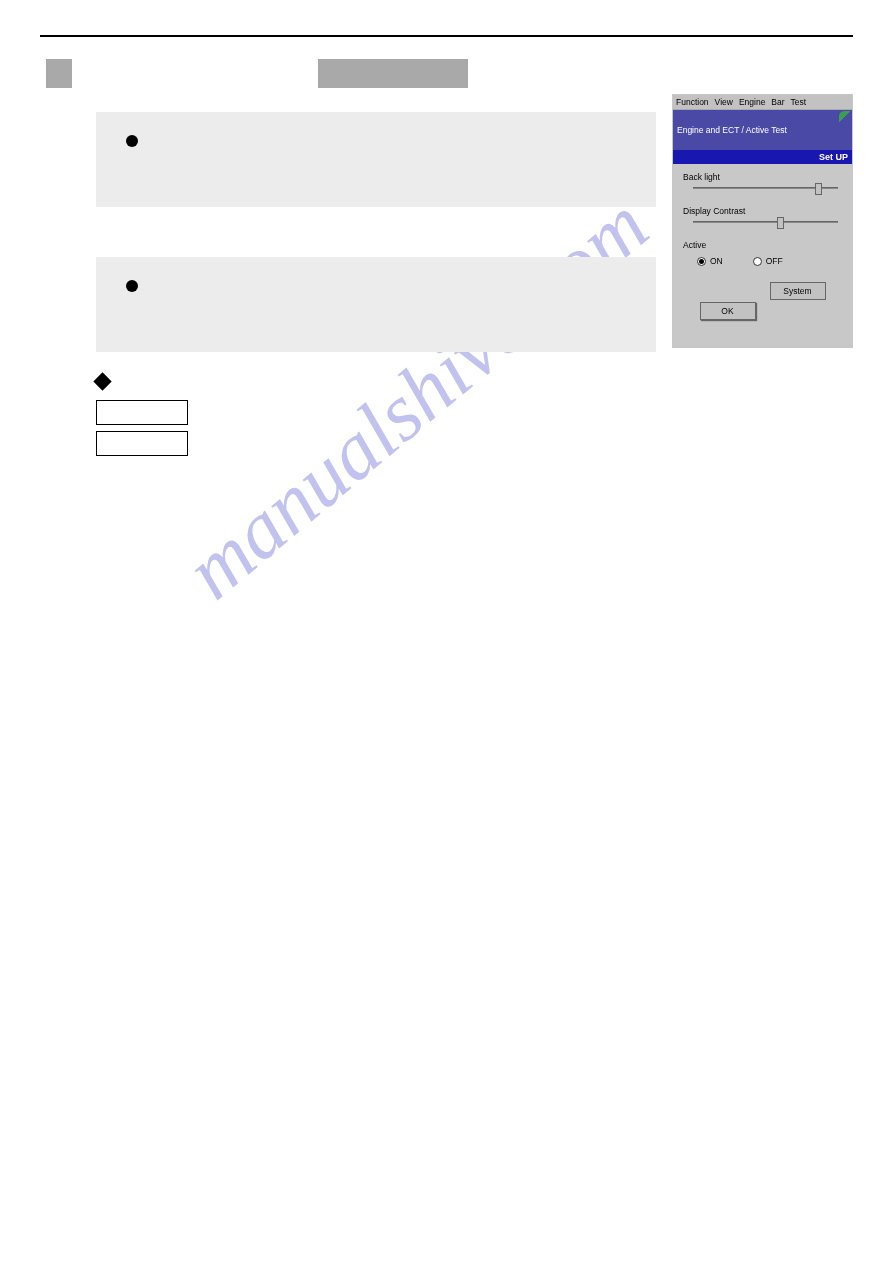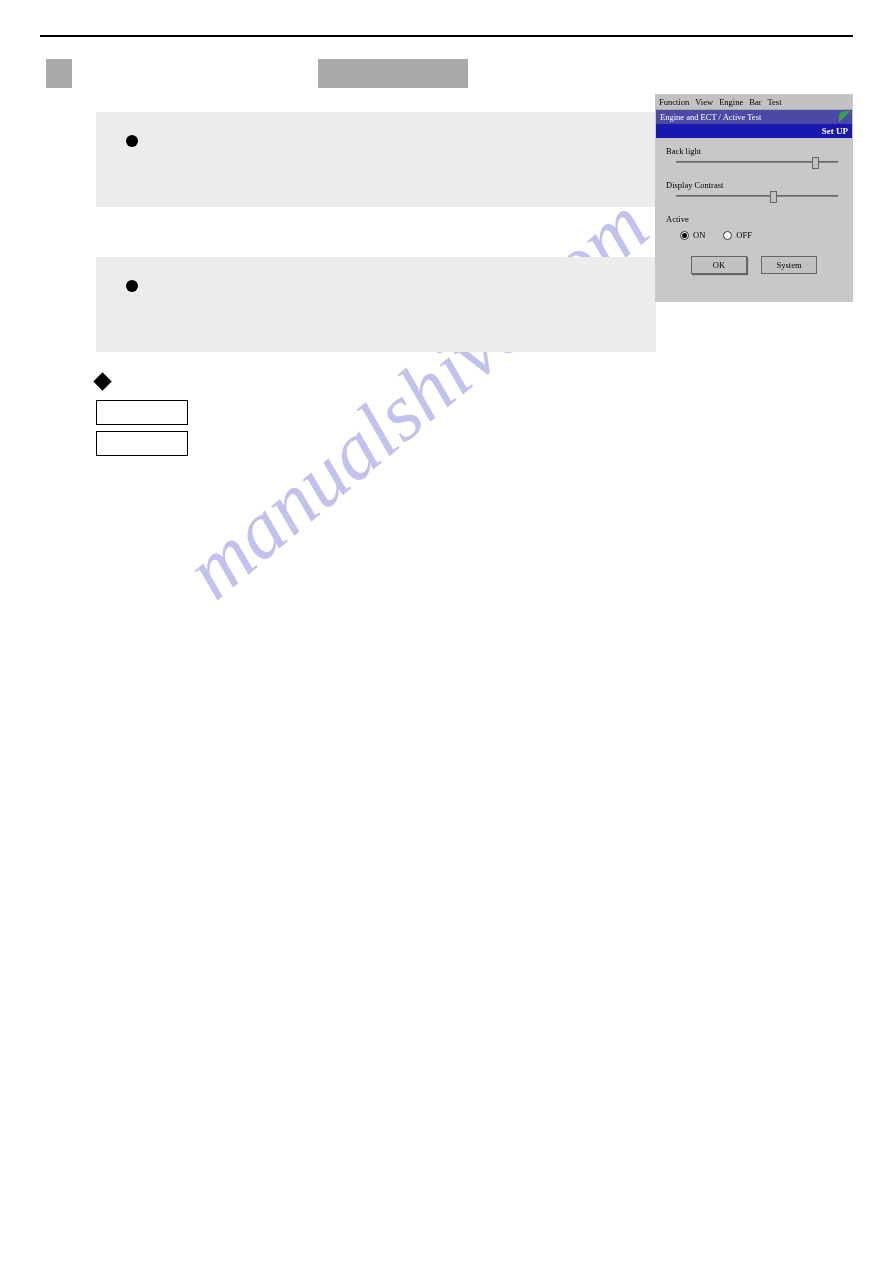--- a/index.html
+++ b/index.html
@@ -125,41 +125,41 @@
       border: 1.5px solid #000;
       width: 92px;
       height: 25px;
       background: #fff;
     }
     
     .screenshot {
       position: absolute;
       top: 94px;
       right: 40px;
-      width: 198px;
+      width: 181px;
       border: 1px solid #c7c7c7;
       background: #c2410c;
-      font-family: Liberation Serif, serif;
+      font-family: Liberation Sans, sans-serif;
       z-index: 3;
     }
     .ss-menubar {
       display: flex;
       background: #c2c2c2;
       font-size: 8.5px;
       color: #000;
       padding: 2px 3px;
       gap: 6px;
       border-bottom: 1px solid #aaa;
     }
     .ss-menubar span { cursor: default; }
     .ss-crumb {
       background: #4a4aa6;
       color: #fff;
       font-size: 8.5px;
-      padding: 2px 4px;
+      padding: 15px 4px;
       position: relative;
     }
     .ss-crumb .leaf {
       position: absolute;
       right: 2px;
       top: 1px;
       width: 11px;
       height: 11px;
       background: linear-gradient(135deg, #3a9e4f 50%, transparent 50%);
       border-radius: 50% 0 50% 0;
@@ -196,21 +196,21 @@
     .ss-thumb {
       position: absolute;
       top: -1px;
       width: 7px;
       height: 12px;
       background: #c2c2c2;
       border: 1px solid #666;
     }
     .ss-radio-row {
       display: flex;
-      gap: 18px;
+      gap: 30px;
       margin: 6px 0 16px 14px;
     }
     .ss-radio {
       display: flex;
       align-items: center;
       gap: 4px;
       font-size: 8.5px;
     }
     .ss-radio-c {
       width: 9px; height: 9px;
@@ -237,20 +237,21 @@
       background: #c2c2c2;
       border: 1px solid #666;
       font-size: 8.5px;
       width: 56px;
       height: 18px;
       text-align: center;
       line-height: 16px;
     }
     .ss-btn.primary {
       box-shadow: 1px 1px 1px #666;
+      margin-top: 20px;
     }
   </style>
 </head>
 <body>
 
 <div class="watermark">
   <div class="watermark-text">manualshive.com</div>
 </div>
 
 <hr class="top-rule">

